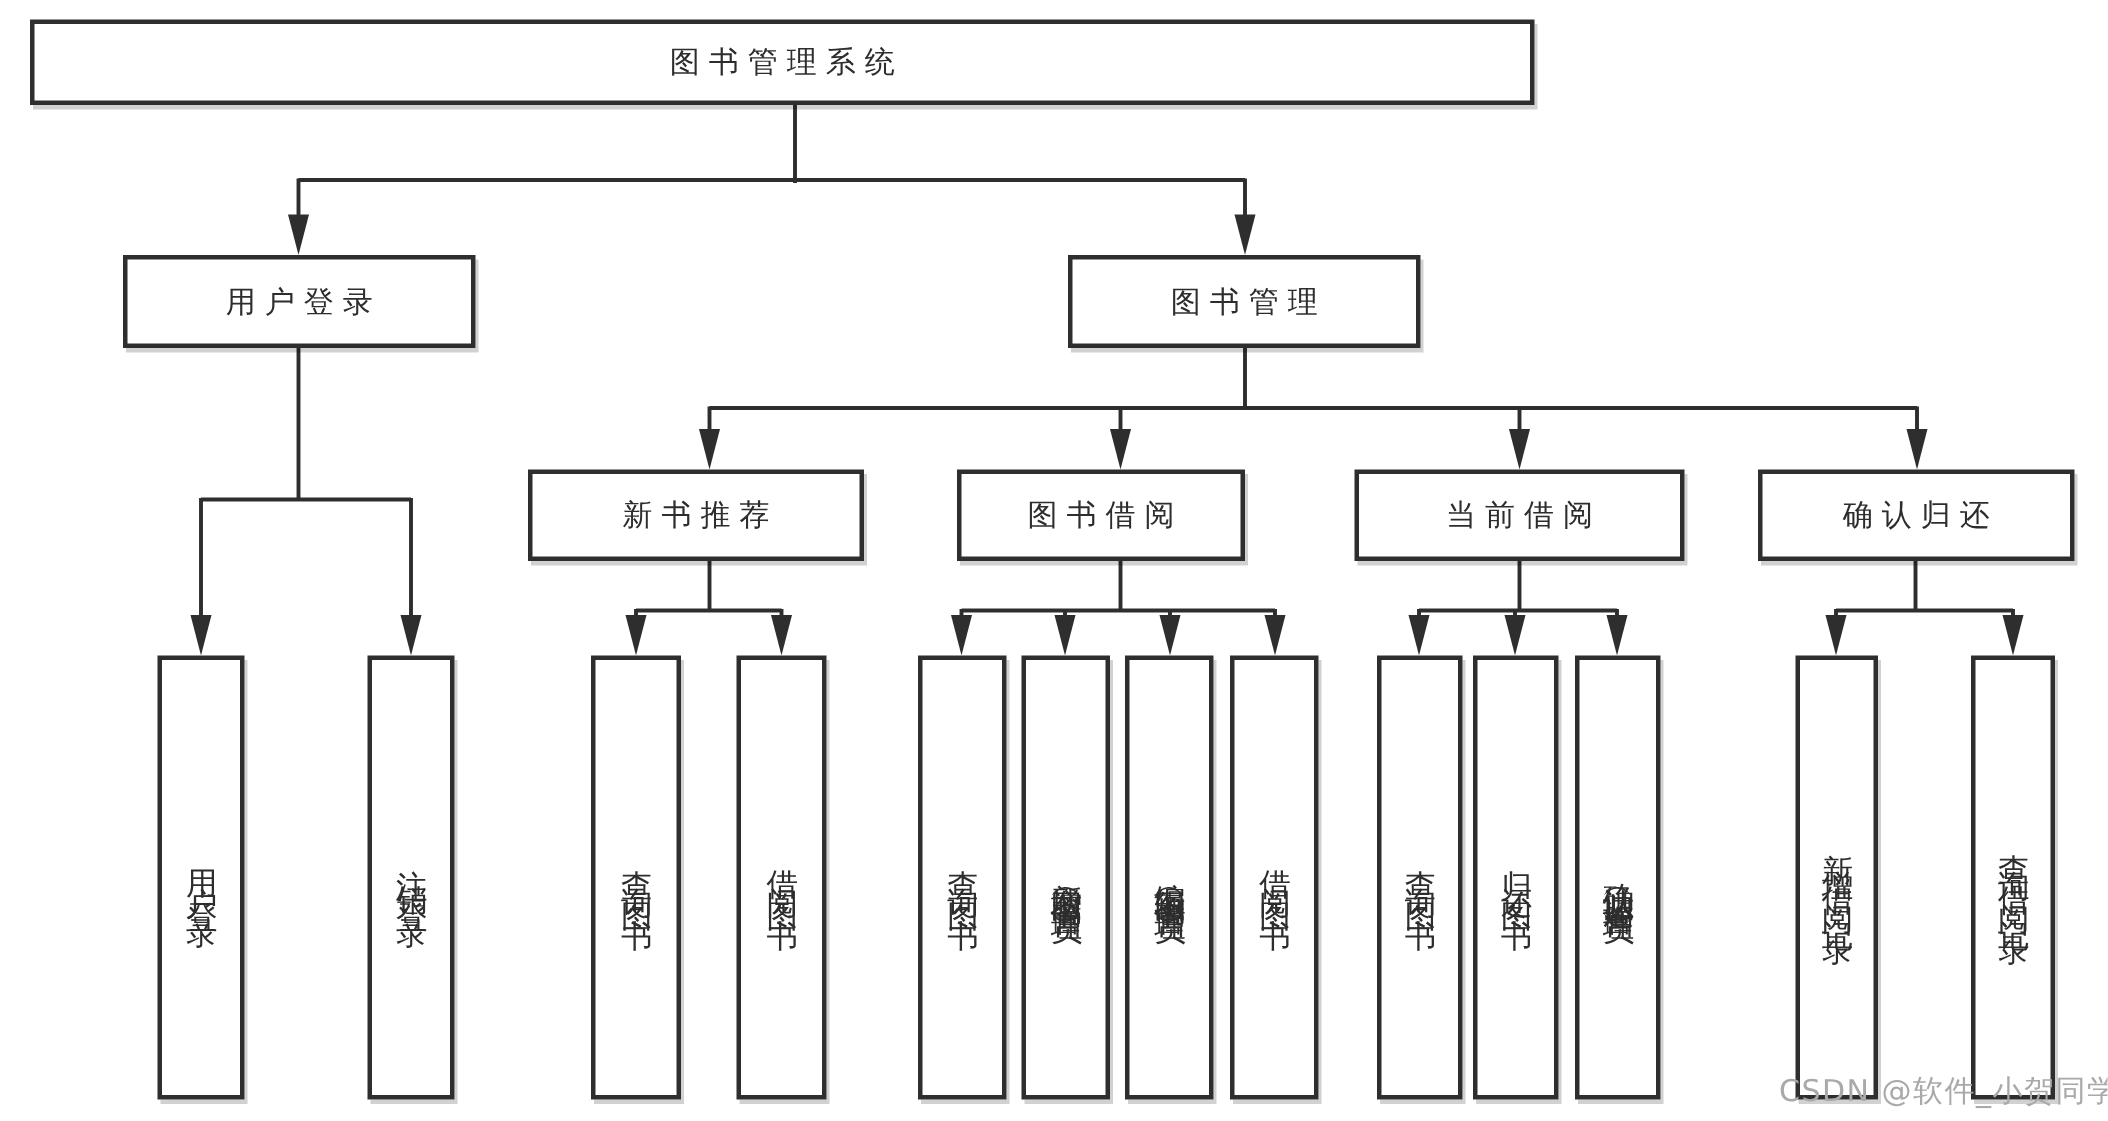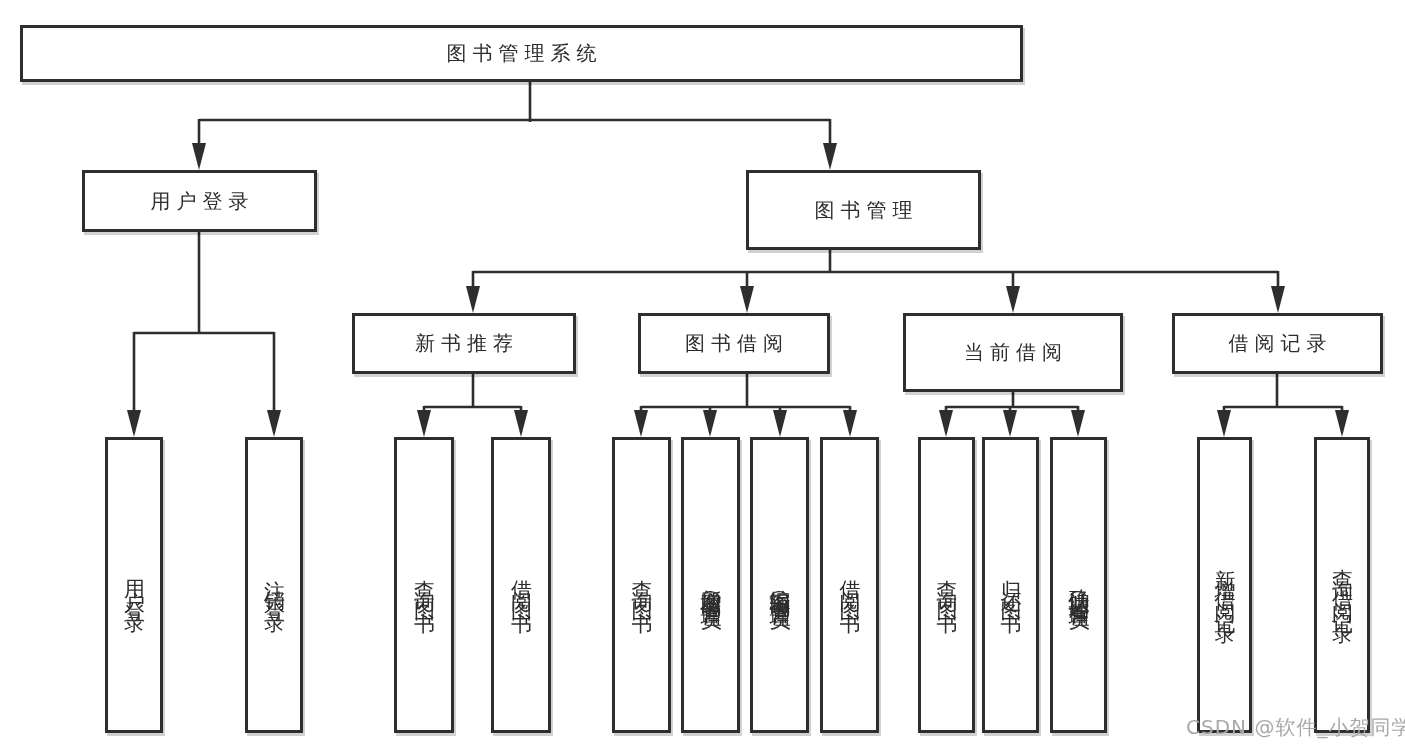--- a/index.html
+++ b/index.html
@@ -48,29 +48,29 @@
       <polygon points="773,410 787,410 780,437"></polygon>
       <polygon points="843,410 857,410 850,437"></polygon>
       <polygon points="939,410 953,410 946,437"></polygon>
       <polygon points="1003,410 1017,410 1010,437"></polygon>
       <polygon points="1071,410 1085,410 1078,437"></polygon>
       <polygon points="1217,410 1231,410 1224,437"></polygon>
       <polygon points="1335,410 1349,410 1342,437"></polygon>
     </g>
   </svg>
 
-  <div class="node hnode" style="left:20px;top:25px;width:1003px;height:57px">图书管理系统</div>
+  <div class="node hnode" style="left:20px;top:13px;width:1003px;height:57px">图书管理系统</div>
 
   <div class="node hnode" style="left:82px;top:170px;width:235px;height:62px">用户登录</div>
-  <div class="node hnode" style="left:746px;top:170px;width:235px;height:80px">图书管理</div>
+  <div class="node hnode" style="left:712px;top:170px;width:235px;height:62px">图书管理</div>
 
   <div class="node hnode" style="left:352px;top:313px;width:224px;height:61px">新书推荐</div>
   <div class="node hnode" style="left:638px;top:313px;width:192px;height:61px">图书借阅</div>
-  <div class="node hnode" style="left:903px;top:313px;width:220px;height:79px">当前借阅</div>
-  <div class="node hnode" style="left:1172px;top:313px;width:211px;height:61px">借阅记录</div>
+  <div class="node hnode" style="left:903px;top:313px;width:220px;height:61px">当前借阅</div>
+  <div class="node hnode" style="left:1172px;top:313px;width:211px;height:61px">确认归还</div>
 
   <div class="node vnode" style="left:105px;top:437px;width:58px;height:296px">用户登录</div>
   <div class="node vnode" style="left:245px;top:437px;width:58px;height:296px">注销登录</div>
 
   <div class="node vnode" style="left:394px;top:437px;width:60px;height:296px">查询图书</div>
   <div class="node vnode" style="left:491px;top:437px;width:60px;height:296px">借阅图书</div>
 
   <div class="node vnode" style="left:612px;top:437px;width:59px;height:296px">查询图书</div>
   <div class="node vnode tight" style="left:681px;top:437px;width:59px;height:296px">新增图书（管理员）</div>
   <div class="node vnode tight" style="left:750px;top:437px;width:59px;height:296px">编辑图书（管理员）</div>

